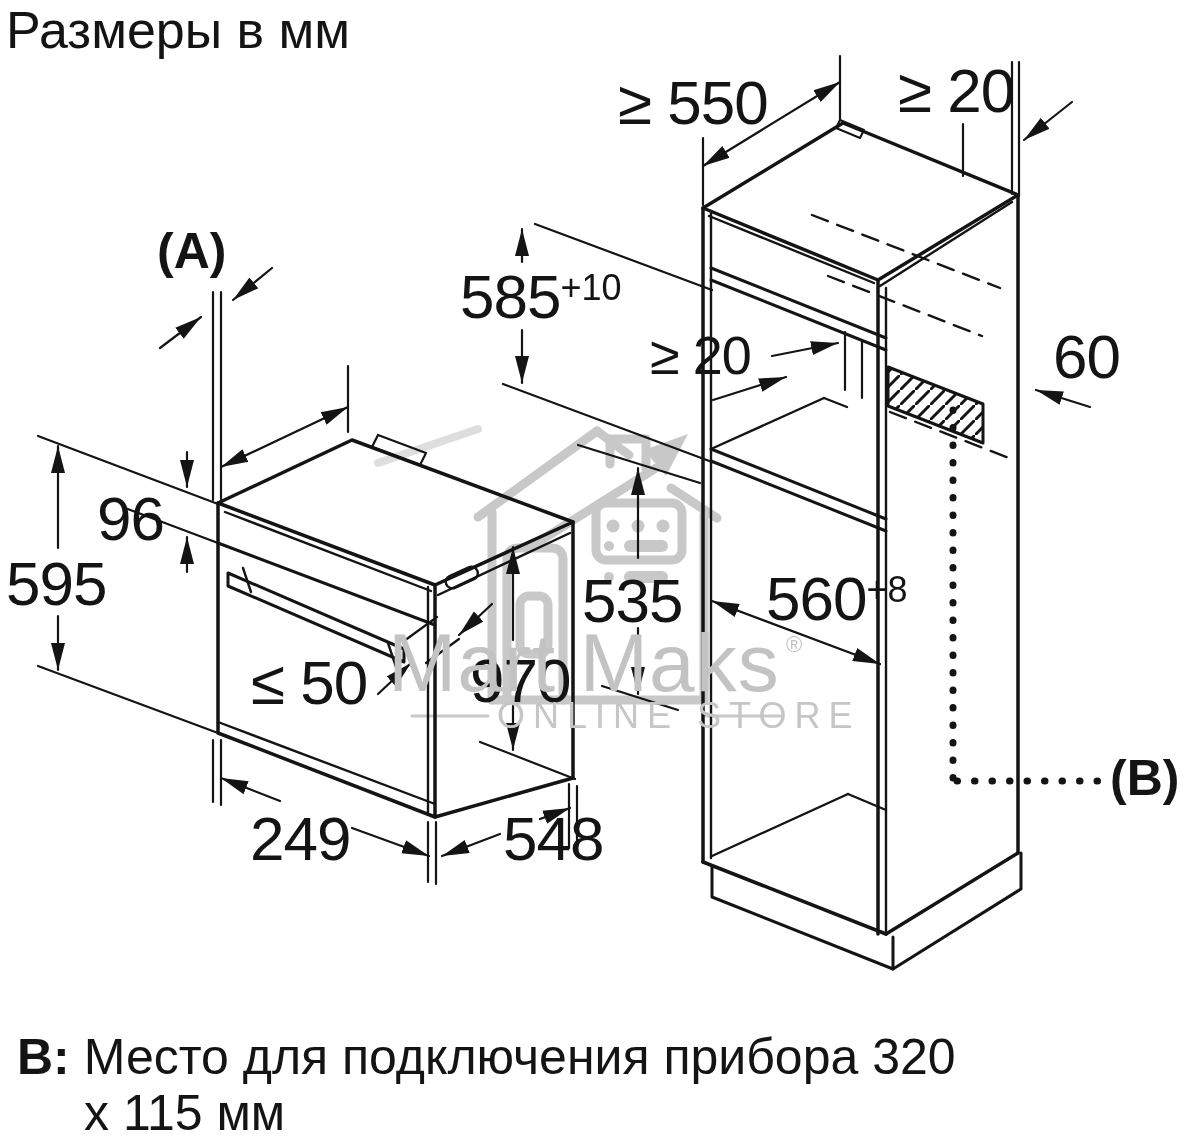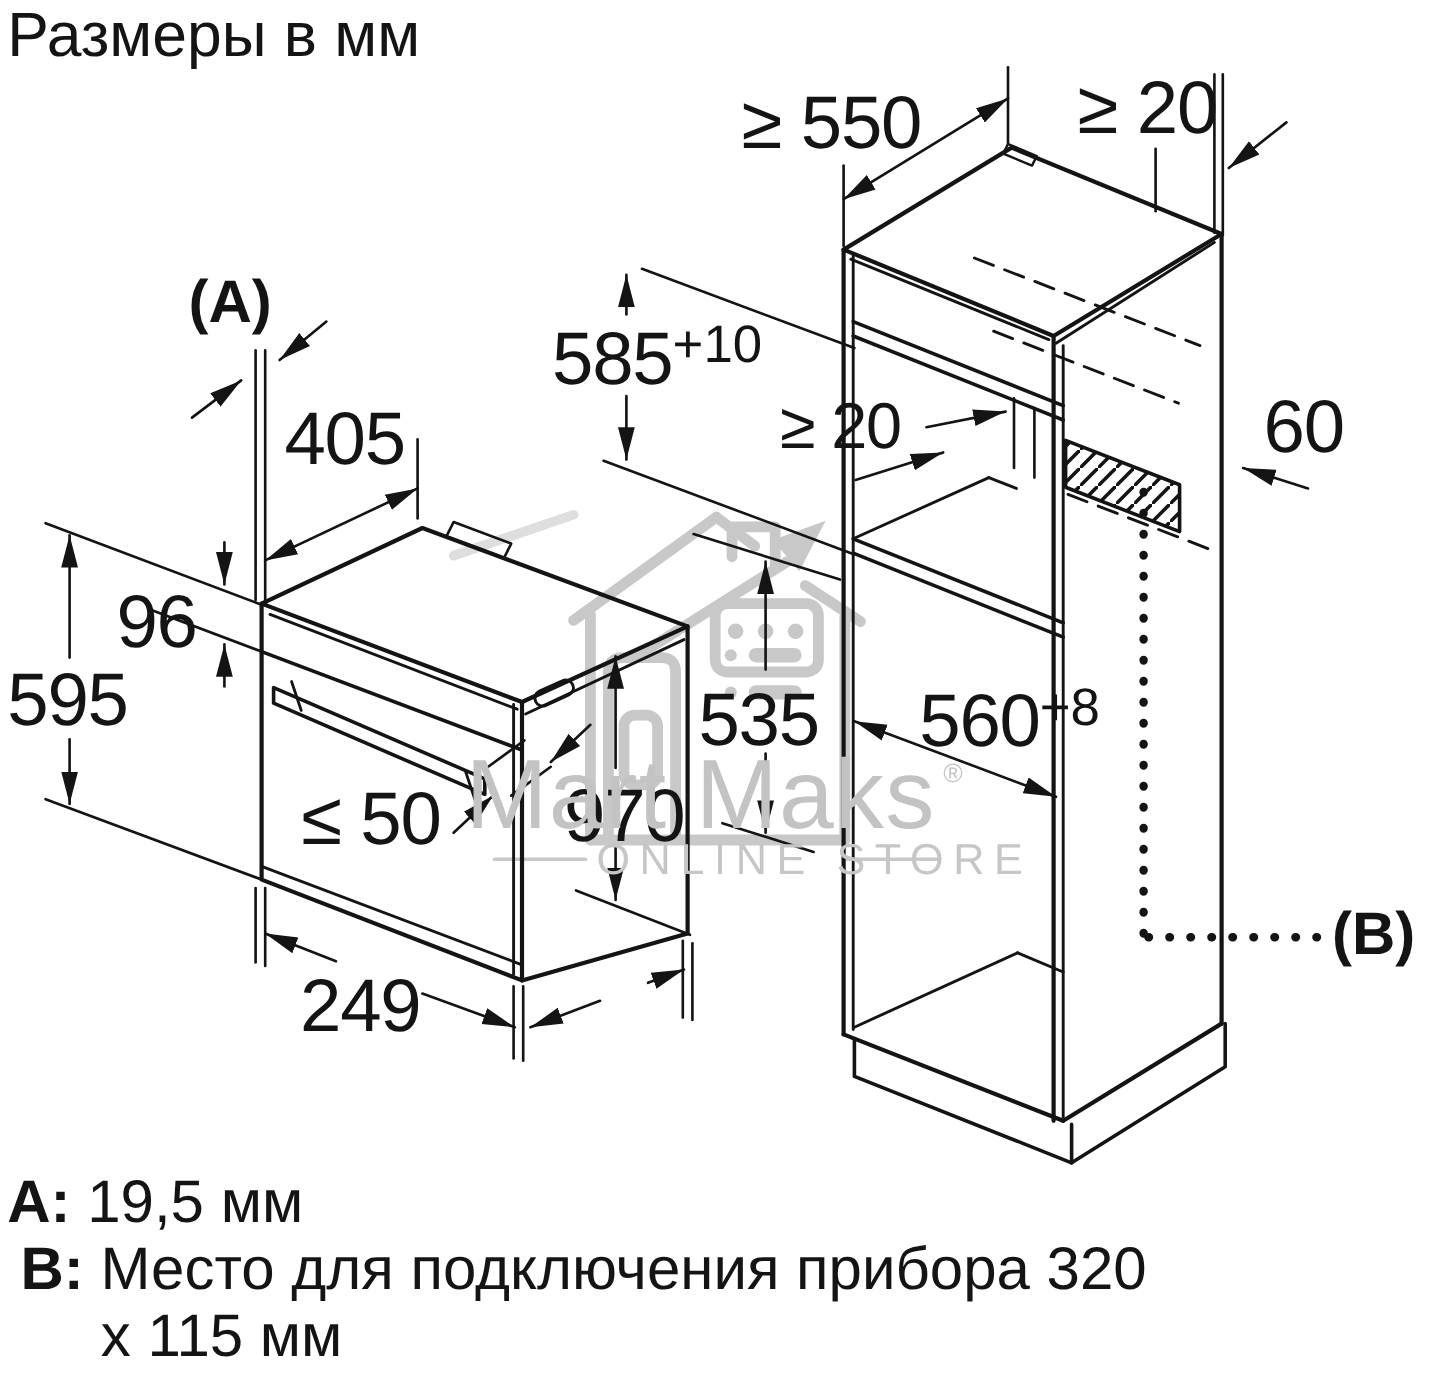--- a/index.html
+++ b/index.html
@@ -1,21 +1,21 @@
 <!DOCTYPE html>
 <html><head>
 <meta charset="utf-8">
 <style>
   html,body{margin:0;padding:0;background:#ffffff;}
   #stage{position:relative;width:1200px;height:1144px;background:#ffffff;overflow:hidden;
          font-family:"Liberation Sans", sans-serif;color:#111;}
   #stage svg{position:absolute;left:0;top:0;}
   .lbl{position:absolute;white-space:nowrap;color:#141414;line-height:1;}
   .dim{font-size:62px;font-weight:400;letter-spacing:-1px;text-align:right;}
-  .dim sup{font-size:44px;font-weight:400;vertical-align:18px;letter-spacing:0;}
+  .dim sup{font-size:36px;font-weight:400;vertical-align:18px;letter-spacing:0;}
   .ref{font-size:50px;font-weight:700;}
   .title{font-size:52px;font-weight:400;}
   .legend{font-size:50px;font-weight:400;}
   .legend .key{font-weight:700;}
   .wm-brand{font-size:82px;font-weight:400;color:#c3c3c3;letter-spacing:1px;}
   .wm-reg{font-size:22px;color:#c3c3c3;font-weight:400;}
   .wm-sub{font-size:36px;color:#c6c6c6;letter-spacing:8px;font-weight:400;}
 </style>
 </head>
 <body>
@@ -171,37 +171,36 @@
       <path d="M1090,407 L1036,390" marker-end="url(#arw)"></path>
 
       <path d="M953,410 L953,780" stroke-width="7" stroke-dasharray="0.5 17"></path>
       <path d="M957,781 L1100,781" stroke-width="7" stroke-dasharray="0.5 17"></path>
     </g>
   </svg>
 
   <div class="lbl title" style="left:6px;top:4px">Размеры в мм</div>
 
   <div class="lbl ref" style="left:157px;top:226px">(A)</div>
-  <div class="lbl dim" style="left:237px;top:336px">405</div>
   <div class="lbl dim" style="left:97px;top:488px">96</div>
   <div class="lbl dim" style="left:6px;top:553px">595</div>
   <div class="lbl dim" style="left:251px;top:652px">≤ 50</div>
   <div class="lbl dim" style="left:470px;top:650px">970</div>
   <div class="lbl dim" style="left:250px;top:808px">249</div>
+  <div class="lbl dim" style="left:503px;top:808px">548</div>
 
   <div class="lbl dim" style="left:460px;top:266px"><span>585</span><sup>+10</sup></div>
   <div class="lbl dim" style="left:618px;top:72px">≥ 550</div>
   <div class="lbl dim" style="left:898px;top:60px">≥ 20</div>
   <div class="lbl dim" style="left:650px;top:328px;font-size:54px">≥ 20</div>
   <div class="lbl dim" style="left:1053px;top:326px">60</div>
   <div class="lbl dim" style="left:582px;top:570px">535</div>
   <div class="lbl dim" style="left:766px;top:568px"><span>560</span><sup>+8</sup></div>
   <div class="lbl ref" style="left:1110px;top:753px">(B)</div>
 
   <div class="lbl wm-brand" style="left:388px;top:622px">Mart Maks</div>
   <div class="lbl wm-reg" style="left:786px;top:634px">®</div>
   <div class="lbl wm-sub" style="left:497px;top:698px">ONLINE STORE</div>
 
-  <div class="lbl legend" style="left:6px;top:976px"><span class="key">A:</span> <span>19,5 мм</span></div>
   <div class="lbl legend" style="left:17px;top:1032px"><span class="key">B:</span> <span>Место для подключения прибора 320</span></div>
   <div class="lbl legend" style="left:84px;top:1088px">x 115 мм</div>
 
 </div>
 
 </body></html>

